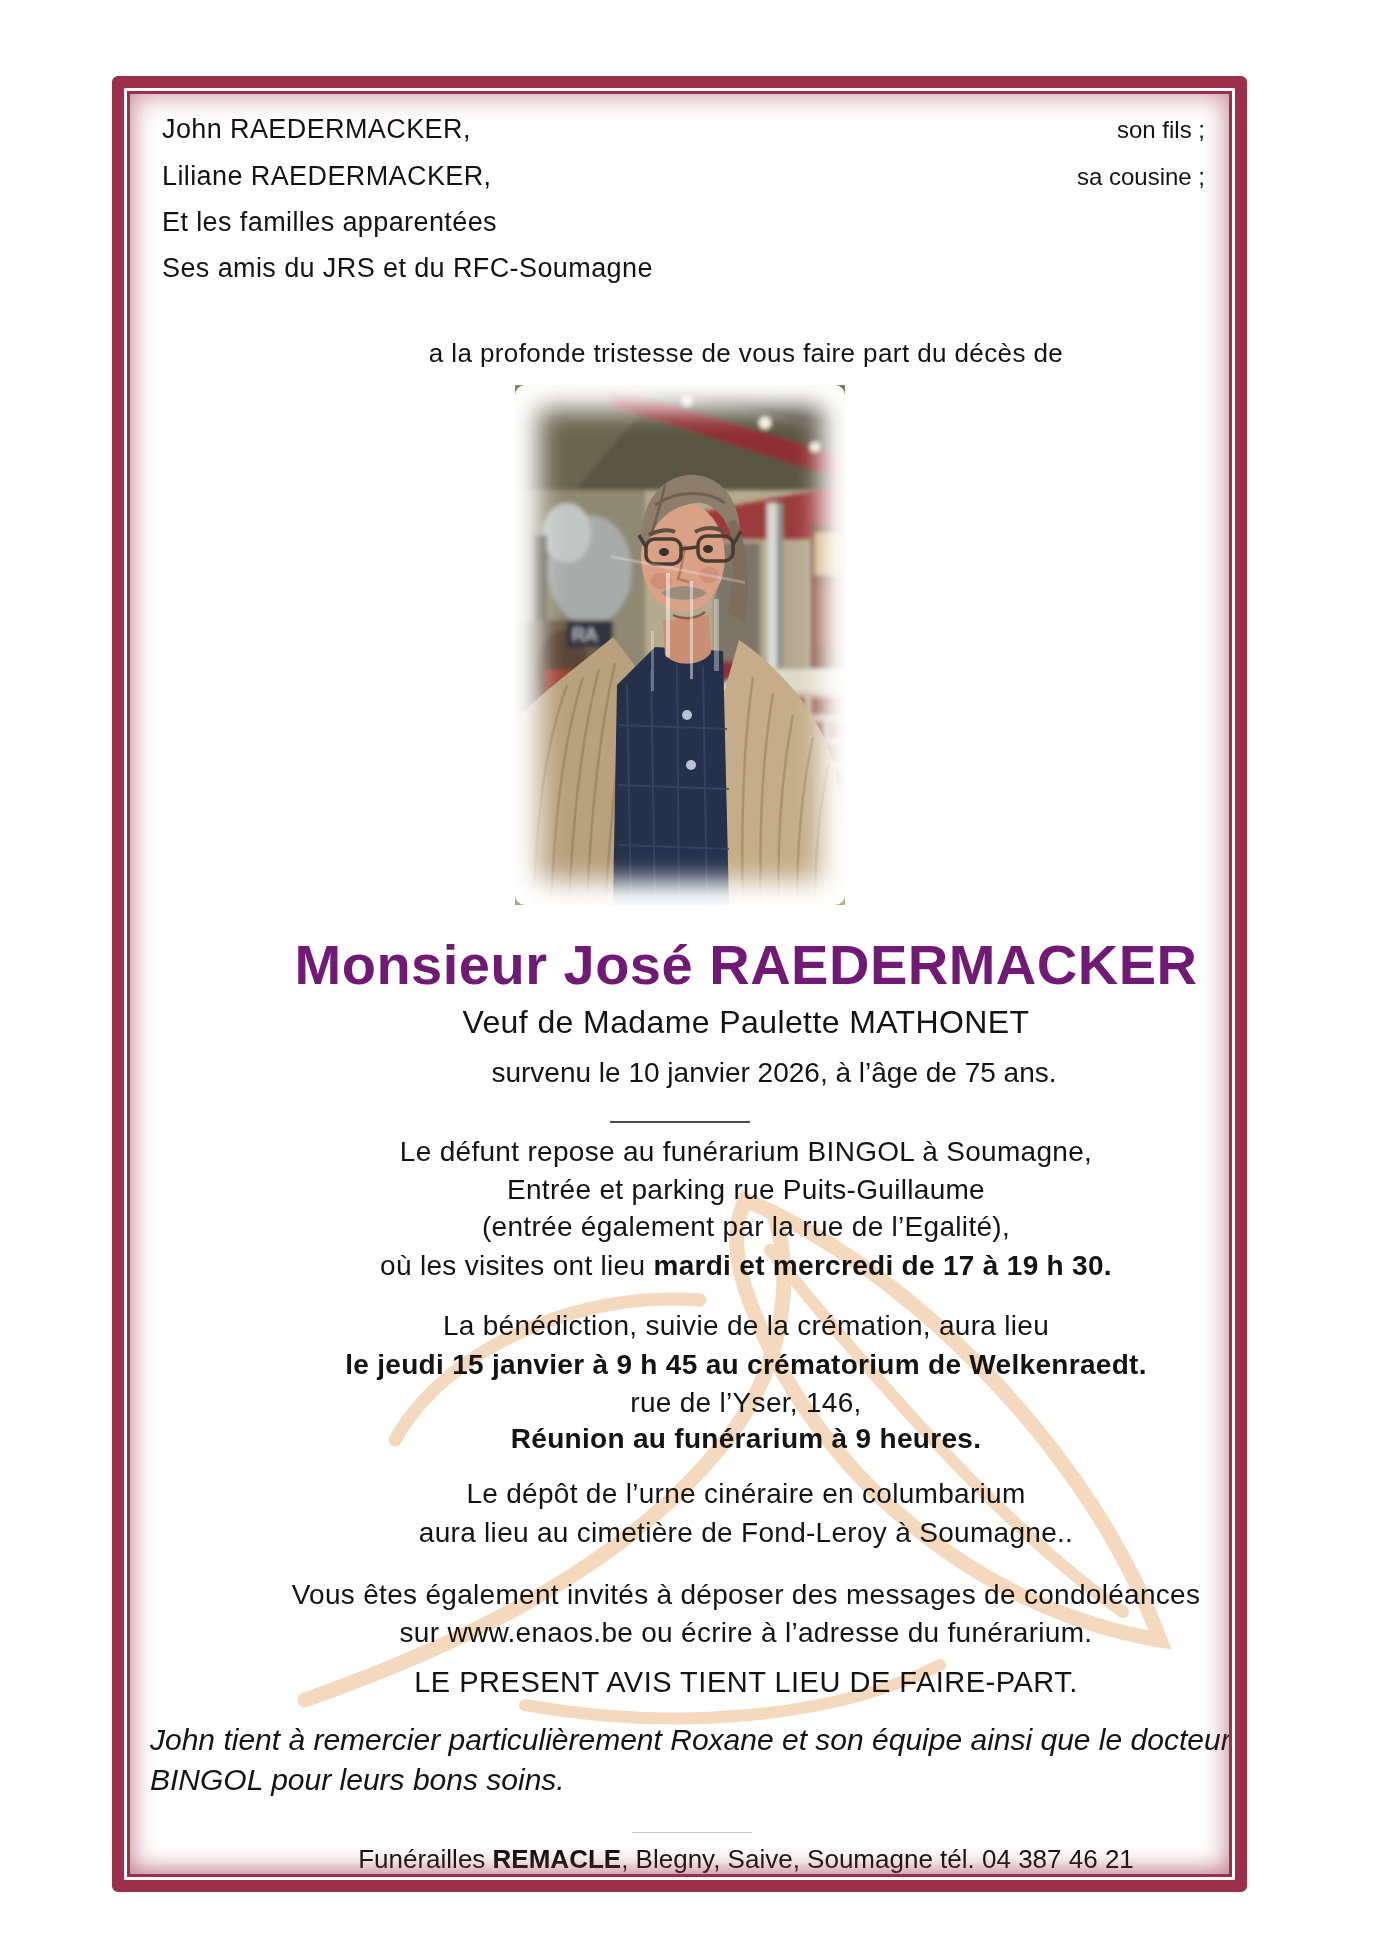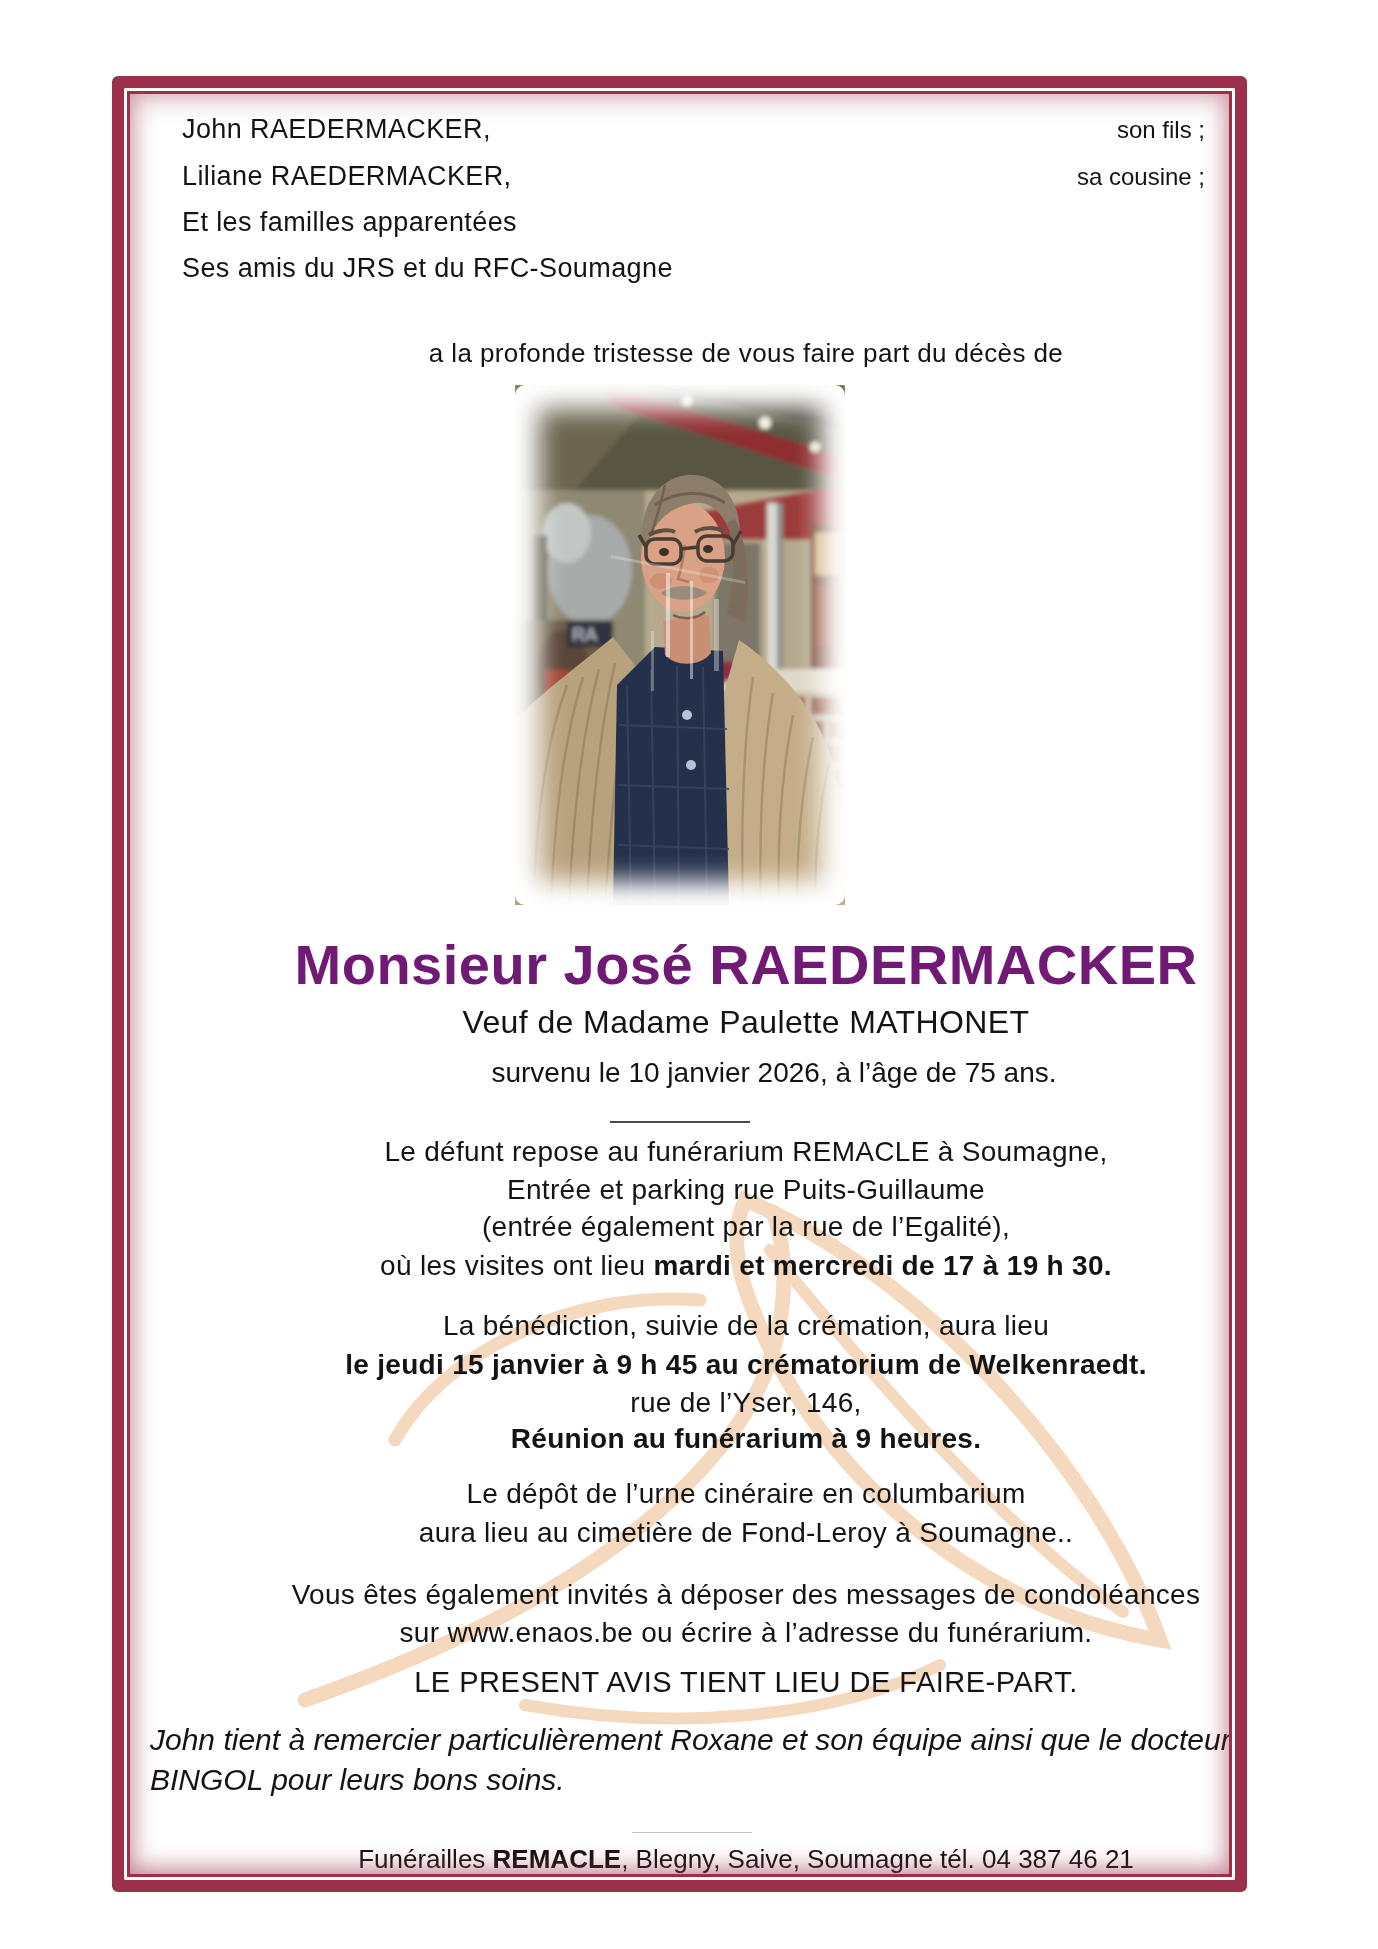--- a/index.html
+++ b/index.html
@@ -12,21 +12,21 @@
   .frame-inner{position:absolute;inset:0;border-radius:2px;
      box-shadow:inset 0 0 0 3px #ffffff,
                 inset 0 0 0 6px #9c2f49,
                 inset 0 0 24px 10px rgba(156,47,73,.42),
                 inset 0 -8px 20px 2px rgba(156,47,73,.30);}
   
   .watermark{left:270px;top:1140px;width:950px;height:600px;z-index:1;pointer-events:none;}
   
   .mourner-row{left:162px;width:1043px;display:flex;justify-content:space-between;
                align-items:baseline;z-index:2;}
-  .mourner-name{font-size:27px;letter-spacing:.4px;margin-left:20px;}
+  .mourner-name{font-size:27px;letter-spacing:.4px;}
   .mourner-rel{font-size:24px;}
   .center{left:124px;width:1244px;text-align:center;z-index:2;}
   .body-line{font-size:28px;letter-spacing:.3px;}
   .announce{font-size:26px;letter-spacing:.4px;}
   .deceased-title{font-size:56px;font-weight:bold;letter-spacing:.5px;color:#701a75;}
   .deceased-sub{font-size:32px;letter-spacing:.4px;}
   .survenu{font-size:28px;margin-left:28px;}
   b{font-weight:bold;}
   .notice{font-size:29px;letter-spacing:.5px;}
   .italic-line{left:150px;width:1100px;font-size:30px;font-style:italic;z-index:2;}
@@ -199,21 +199,21 @@
   </svg>
   <div class="photo-fade"></div>
 </div>
 
 <div class="abs center deceased-title" style="top:932px">Monsieur José RAEDERMACKER</div>
 <div class="abs center deceased-sub" style="top:1004px">Veuf de Madame Paulette MATHONET</div>
 <div class="abs center survenu" style="top:1057px">survenu le 10 janvier 2026, à l’âge de 75 ans.</div>
 
 <div class="abs divider1"></div>
 
-<div class="abs center body-line" style="top:1136px">Le défunt repose au funérarium REMACLE à Soumagne,</div>
+<div class="abs center body-line" style="top:1136px">Le défunt repose au funérarium BINGOL à Soumagne,</div>
 <div class="abs center body-line" style="top:1174px">Entrée et parking rue Puits-Guillaume</div>
 <div class="abs center body-line" style="top:1211px">(entrée également par la rue de l’Egalité),</div>
 <div class="abs center body-line" style="top:1250px"><span>où les visites ont lieu </span><b>mardi et mercredi de 17 à 19 h 30.</b></div>
 
 <div class="abs center body-line" style="top:1310px">La bénédiction, suivie de la crémation, aura lieu</div>
 <div class="abs center body-line" style="top:1349px"><b>le jeudi 15 janvier à 9 h 45 au crématorium de Welkenraedt.</b></div>
 <div class="abs center body-line" style="top:1387px">rue de l’Yser, 146,</div>
 <div class="abs center body-line" style="top:1423px"><b>Réunion au funérarium à 9 heures.</b></div>
 
 <div class="abs center body-line" style="top:1478px">Le dépôt de l’urne cinéraire en columbarium</div>

